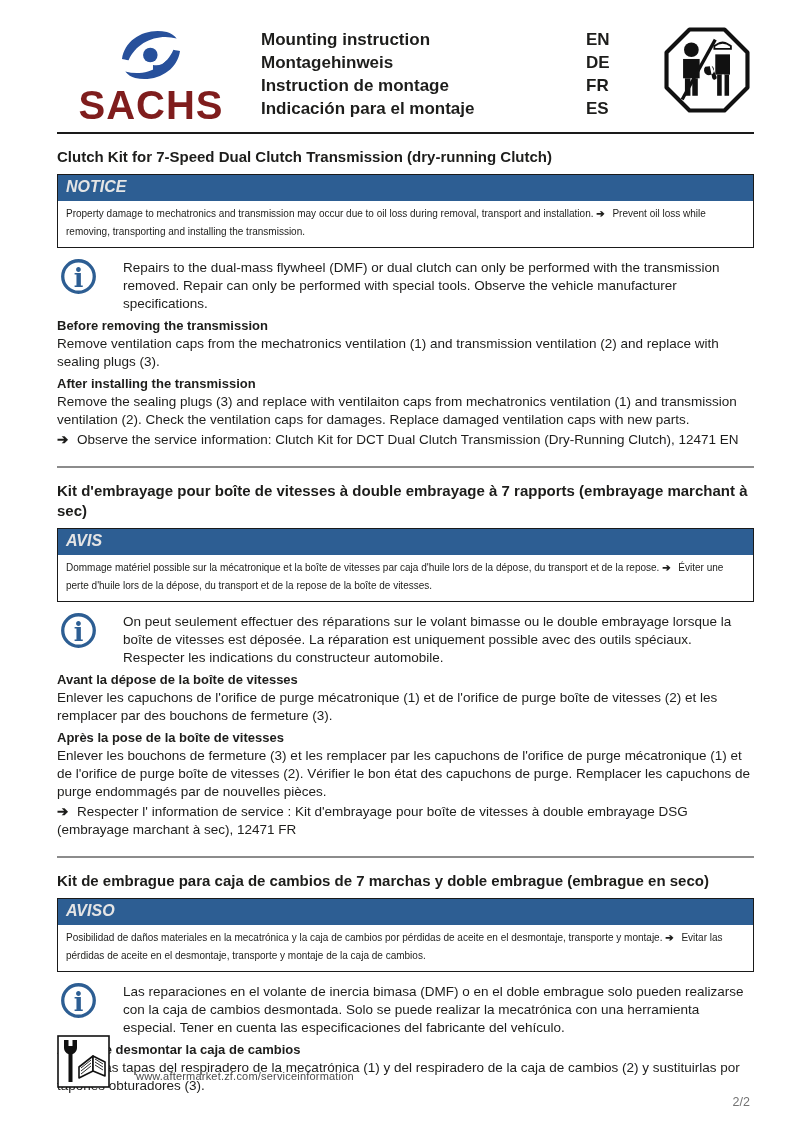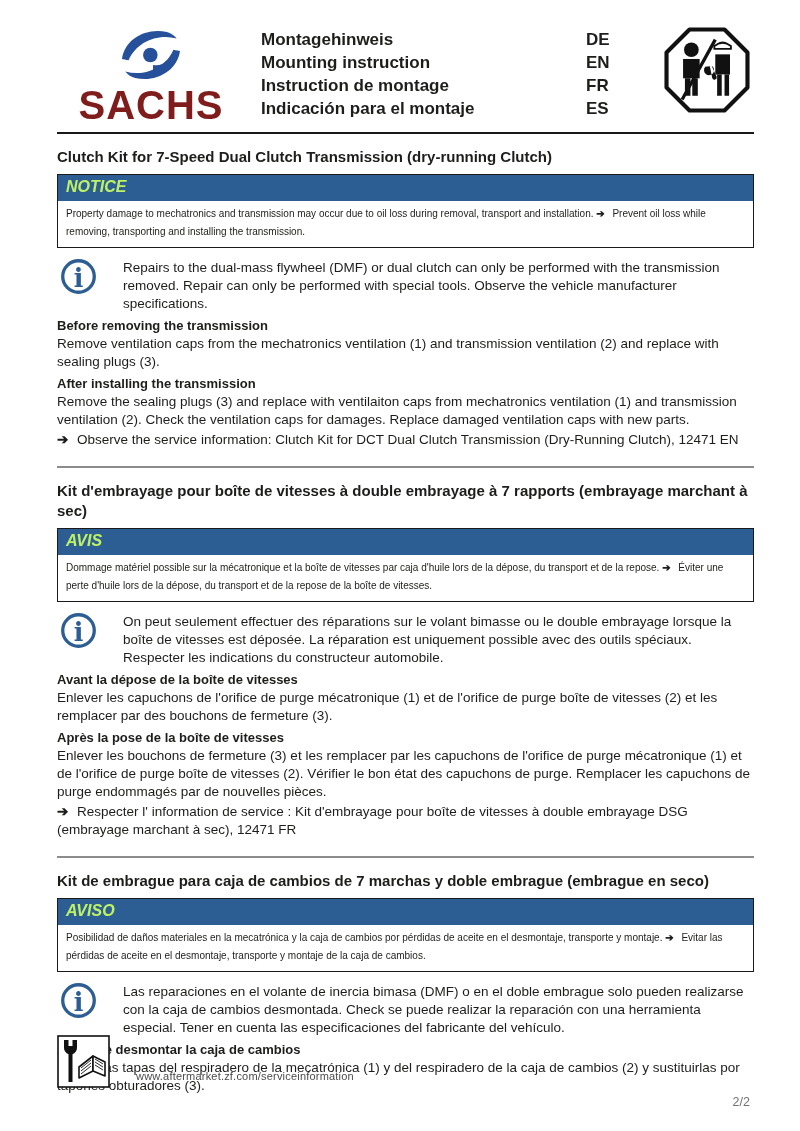--- a/index.html
+++ b/index.html
@@ -24,21 +24,21 @@
   .titles{margin-left:16px;flex:1;padding-top:6px;}
   .title-row{display:flex;font-size:17px;font-weight:bold;line-height:23px;}
   .title-label{width:325px;}
   .title-lang{width:40px;}
   .picto{width:94px;height:92px;margin-top:2px;}
   .header-rule{border:none;border-top:2px solid #1a1a1a;margin:8px 0 0;}
   
   .section-title{font-size:15px;font-weight:bold;line-height:20px;margin:13px 0 7px;}
   .notice-box{border:1px solid #1a1a1a;}
   .notice-bar{
-    background:#2d5e93;color:#bef264;
+    background:#2d5e93;color:#e5e5e5;
     font-size:16px;font-weight:bold;font-style:italic;
     padding:2px 8px 4px;line-height:20px;
   }
   .notice-body{font-size:10px;line-height:18px;padding:4px 8px 6px;}
   .info-row{display:flex;margin:10px 0 2px;}
   .info-icon{width:37px;height:37px;flex:none;margin-left:3px;}
   .info-text{margin-left:26px;font-size:13.5px;line-height:18px;padding-top:1px;}
   .sub-heading{font-size:13px;font-weight:bold;line-height:18px;margin-top:4px;}
   .para{font-size:13.5px;line-height:18px;}
   .service-note{font-size:13.5px;line-height:18px;margin-top:2px;}
@@ -61,26 +61,26 @@
         <path fill="#27509b" d="M6,50 C10,20 42,2 74,9 C80,10.5 85,14 89,19 C60,11 28,24 16,52 C12,51 8,50.5 6,50 Z"></path>
         <path fill="#27509b" d="M94,38 C90,68 58,86 26,79 C20,77.5 15,74 11,69 C40,77 72,64 84,36 C88,37 92,37.5 94,38 Z"></path>
         <circle fill="#27509b" cx="49" cy="44" r="11"></circle>
         <path fill="#27509b" d="M53,59 C61,61 69,58 74,52 C73,62 63,69 53,67 C53,64 53,61 53,59 Z"></path>
       </svg>
       <div class="wordmark">SACHS</div>
     </div>
 
     <div class="titles">
       <div class="title-row">
+        <span class="title-label">Mounting instruction</span>
+        <span class="title-lang">EN</span>
+      </div>
+      <div class="title-row">
         <span class="title-label">Montagehinweis</span>
         <span class="title-lang">DE</span>
-      </div>
-      <div class="title-row">
-        <span class="title-label">Mounting instruction</span>
-        <span class="title-lang">EN</span>
       </div>
       <div class="title-row">
         <span class="title-label">Instruction de montage</span>
         <span class="title-lang">FR</span>
       </div>
       <div class="title-row">
         <span class="title-label">Indicación para el montaje</span>
         <span class="title-lang">ES</span>
       </div>
     </div>
@@ -172,21 +172,21 @@
         <span>Posibilidad de daños materiales en la mecatrónica y la caja de cambios por pérdidas de aceite en el desmontaje, transporte y montaje.</span>
         <span class="arrow">➔</span>
         <span>Evitar las pérdidas de aceite en el desmontaje, transporte y montaje de la caja de cambios.</span>
       </div>
     </div>
     <div class="info-row">
       <svg class="info-icon" viewBox="0 0 38 38">
         <circle cx="19" cy="19" r="16.2" fill="none" stroke="#2d5e93" stroke-width="3.4"></circle>
         <text x="19" y="29.5" text-anchor="middle" font-family="DejaVu Serif, serif" font-size="26" font-weight="bold" fill="#2d5e93">i</text>
       </svg>
-      <div class="info-text">Las reparaciones en el volante de inercia bimasa (DMF) o en el doble embrague solo pueden realizarse con la caja de cambios desmontada. Check se puede realizar la reparación con una herramienta especial. Tener en cuenta las especificaciones del fabricante del vehículo.</div>
+      <div class="info-text">Las reparaciones en el volante de inercia bimasa (DMF) o en el doble embrague solo pueden realizarse con la caja de cambios desmontada. Solo se puede realizar la mecatrónica con una herramienta especial. Tener en cuenta las especificaciones del fabricante del vehículo.</div>
     </div>
     <div class="sub-heading">Antes de desmontar la caja de cambios</div>
     <div class="para">Retirar las tapas del respiradero de la mecatrónica (1) y del respiradero de la caja de cambios (2) y sustituirlas por tapones obturadores (3).</div>
 
   </div>
 
   <div class="footer-row">
     <svg class="tool-icon" viewBox="0 0 53 53">
       <rect x="1" y="1" width="51" height="51" fill="#fff" stroke="#111" stroke-width="1.6"></rect>
       <path fill="#111" d="M7,5 h4.5 v6 h4 v-6 h4.5 v8 c0,3 -2,5.2 -4.5,6.2 V47 h-4 V19.2 C9,18.2 7,16 7,13 Z"></path>

